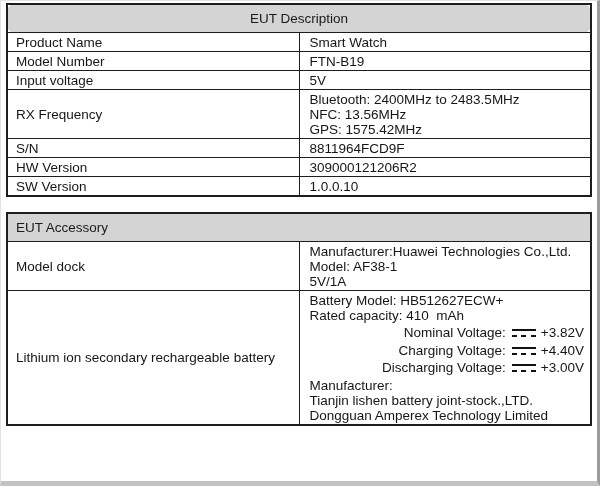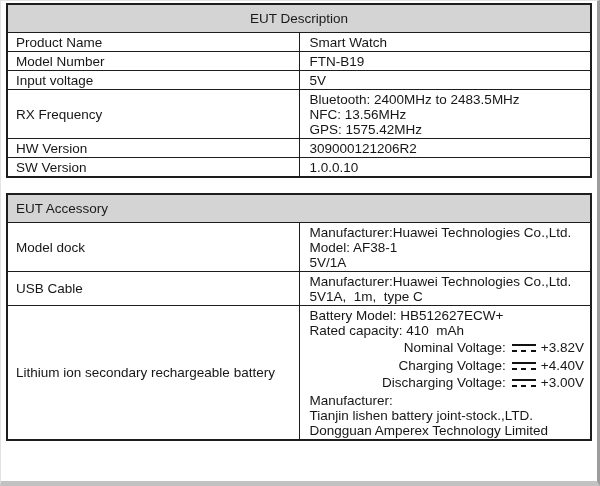--- a/index.html
+++ b/index.html
@@ -26,21 +26,21 @@
   .tbl th, .tbl td {
     border: 1.5px solid #1d1d1d;
     font-size: 13.5px;
     font-weight: 400;
   }
   th.section {
     background: #d4d4d4;
     padding: 6px 8px;
     color: #1a1a1a;
   }
-  th.section.center { text-align: center; }
+  th.section.center { text-align: center; border-radius: 8px; }
   th.section.left   { text-align: left; }
   td.label {
     width: 198px;
     padding: 1.5px 6px 1.5px 8px;
     vertical-align: middle;
     line-height: 15px;
   }
   td.value {
     padding: 1.5px 6px 1.5px 10px;
     vertical-align: middle;
@@ -96,20 +96,26 @@
         </tr>
         <tr>
           <td class="label">RX Frequency</td>
           <td class="value">
             <div class="line">Bluetooth: 2400MHz to 2483.5MHz</div>
             <div class="line">NFC: 13.56MHz</div>
             <div class="line">GPS: 1575.42MHz</div>
           </td>
         </tr>
         <tr>
+          <td class="label">S/N</td>
+          <td class="value">
+            <div class="line">8811964FCD9F</div>
+          </td>
+        </tr>
+        <tr>
           <td class="label">HW Version</td>
           <td class="value">
             <div class="line">309000121206R2</div>
           </td>
         </tr>
         <tr>
           <td class="label">SW Version</td>
           <td class="value">
             <div class="line">1.0.0.10</div>
           </td>
@@ -126,27 +132,20 @@
     <tbody>
         <tr>
           <td class="label">Model dock</td>
           <td class="value">
             <div class="line">Manufacturer:Huawei Technologies Co.,Ltd.</div>
             <div class="line">Model: AF38-1</div>
             <div class="line">5V/1A</div>
           </td>
         </tr>
         <tr>
-          <td class="label">USB Cable</td>
-          <td class="value">
-            <div class="line">Manufacturer:Huawei Technologies Co.,Ltd.</div>
-            <div class="line">5V1A,  1m,  type C</div>
-          </td>
-        </tr>
-        <tr>
           <td class="label">Lithium ion secondary rechargeable battery</td>
           <td class="value">
             <div class="line">Battery Model: HB512627ECW+</div>
             <div class="line">Rated capacity: 410  mAh</div>
             <div class="line dc-line"><span>Nominal Voltage:</span><span class="dc-icon"></span><span>+3.82V</span></div>
             <div class="line dc-line"><span>Charging Voltage:</span><span class="dc-icon"></span><span>+4.40V</span></div>
             <div class="line dc-line"><span>Discharging Voltage:</span><span class="dc-icon"></span><span>+3.00V</span></div>
             <div class="line">Manufacturer:</div>
             <div class="line">Tianjin lishen battery joint-stock.,LTD.</div>
             <div class="line">Dongguan Amperex Technology Limited</div>

